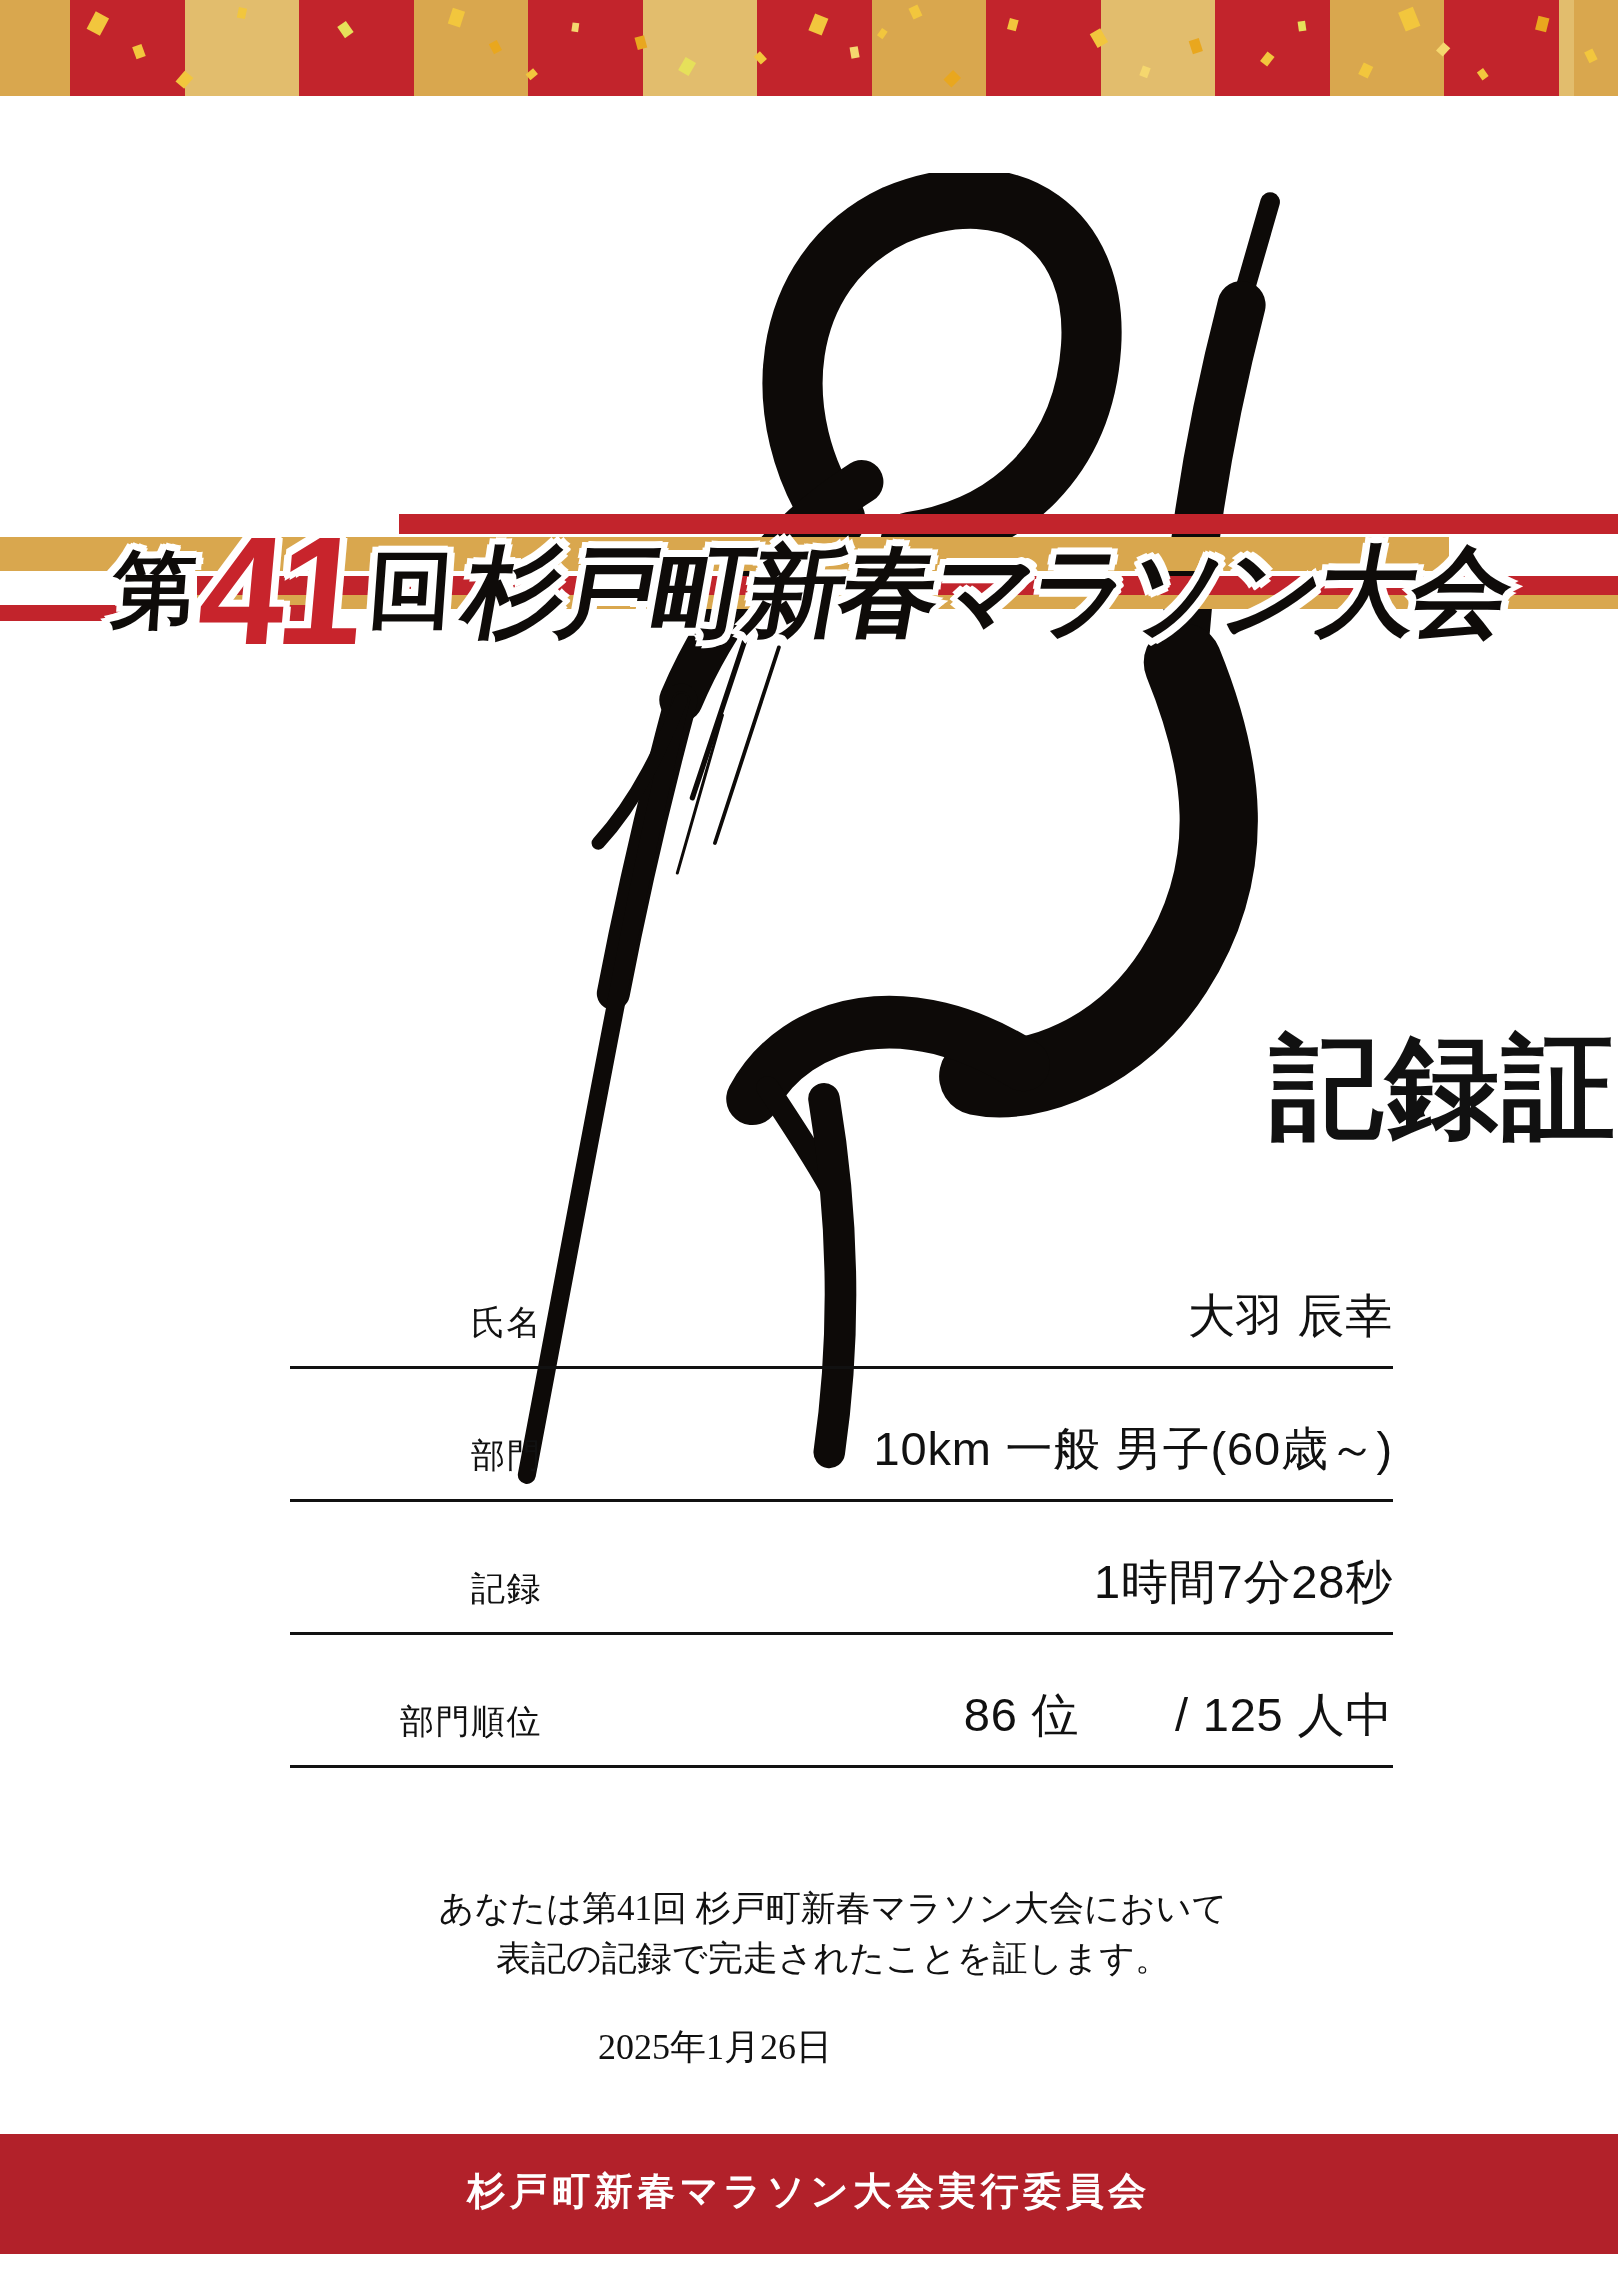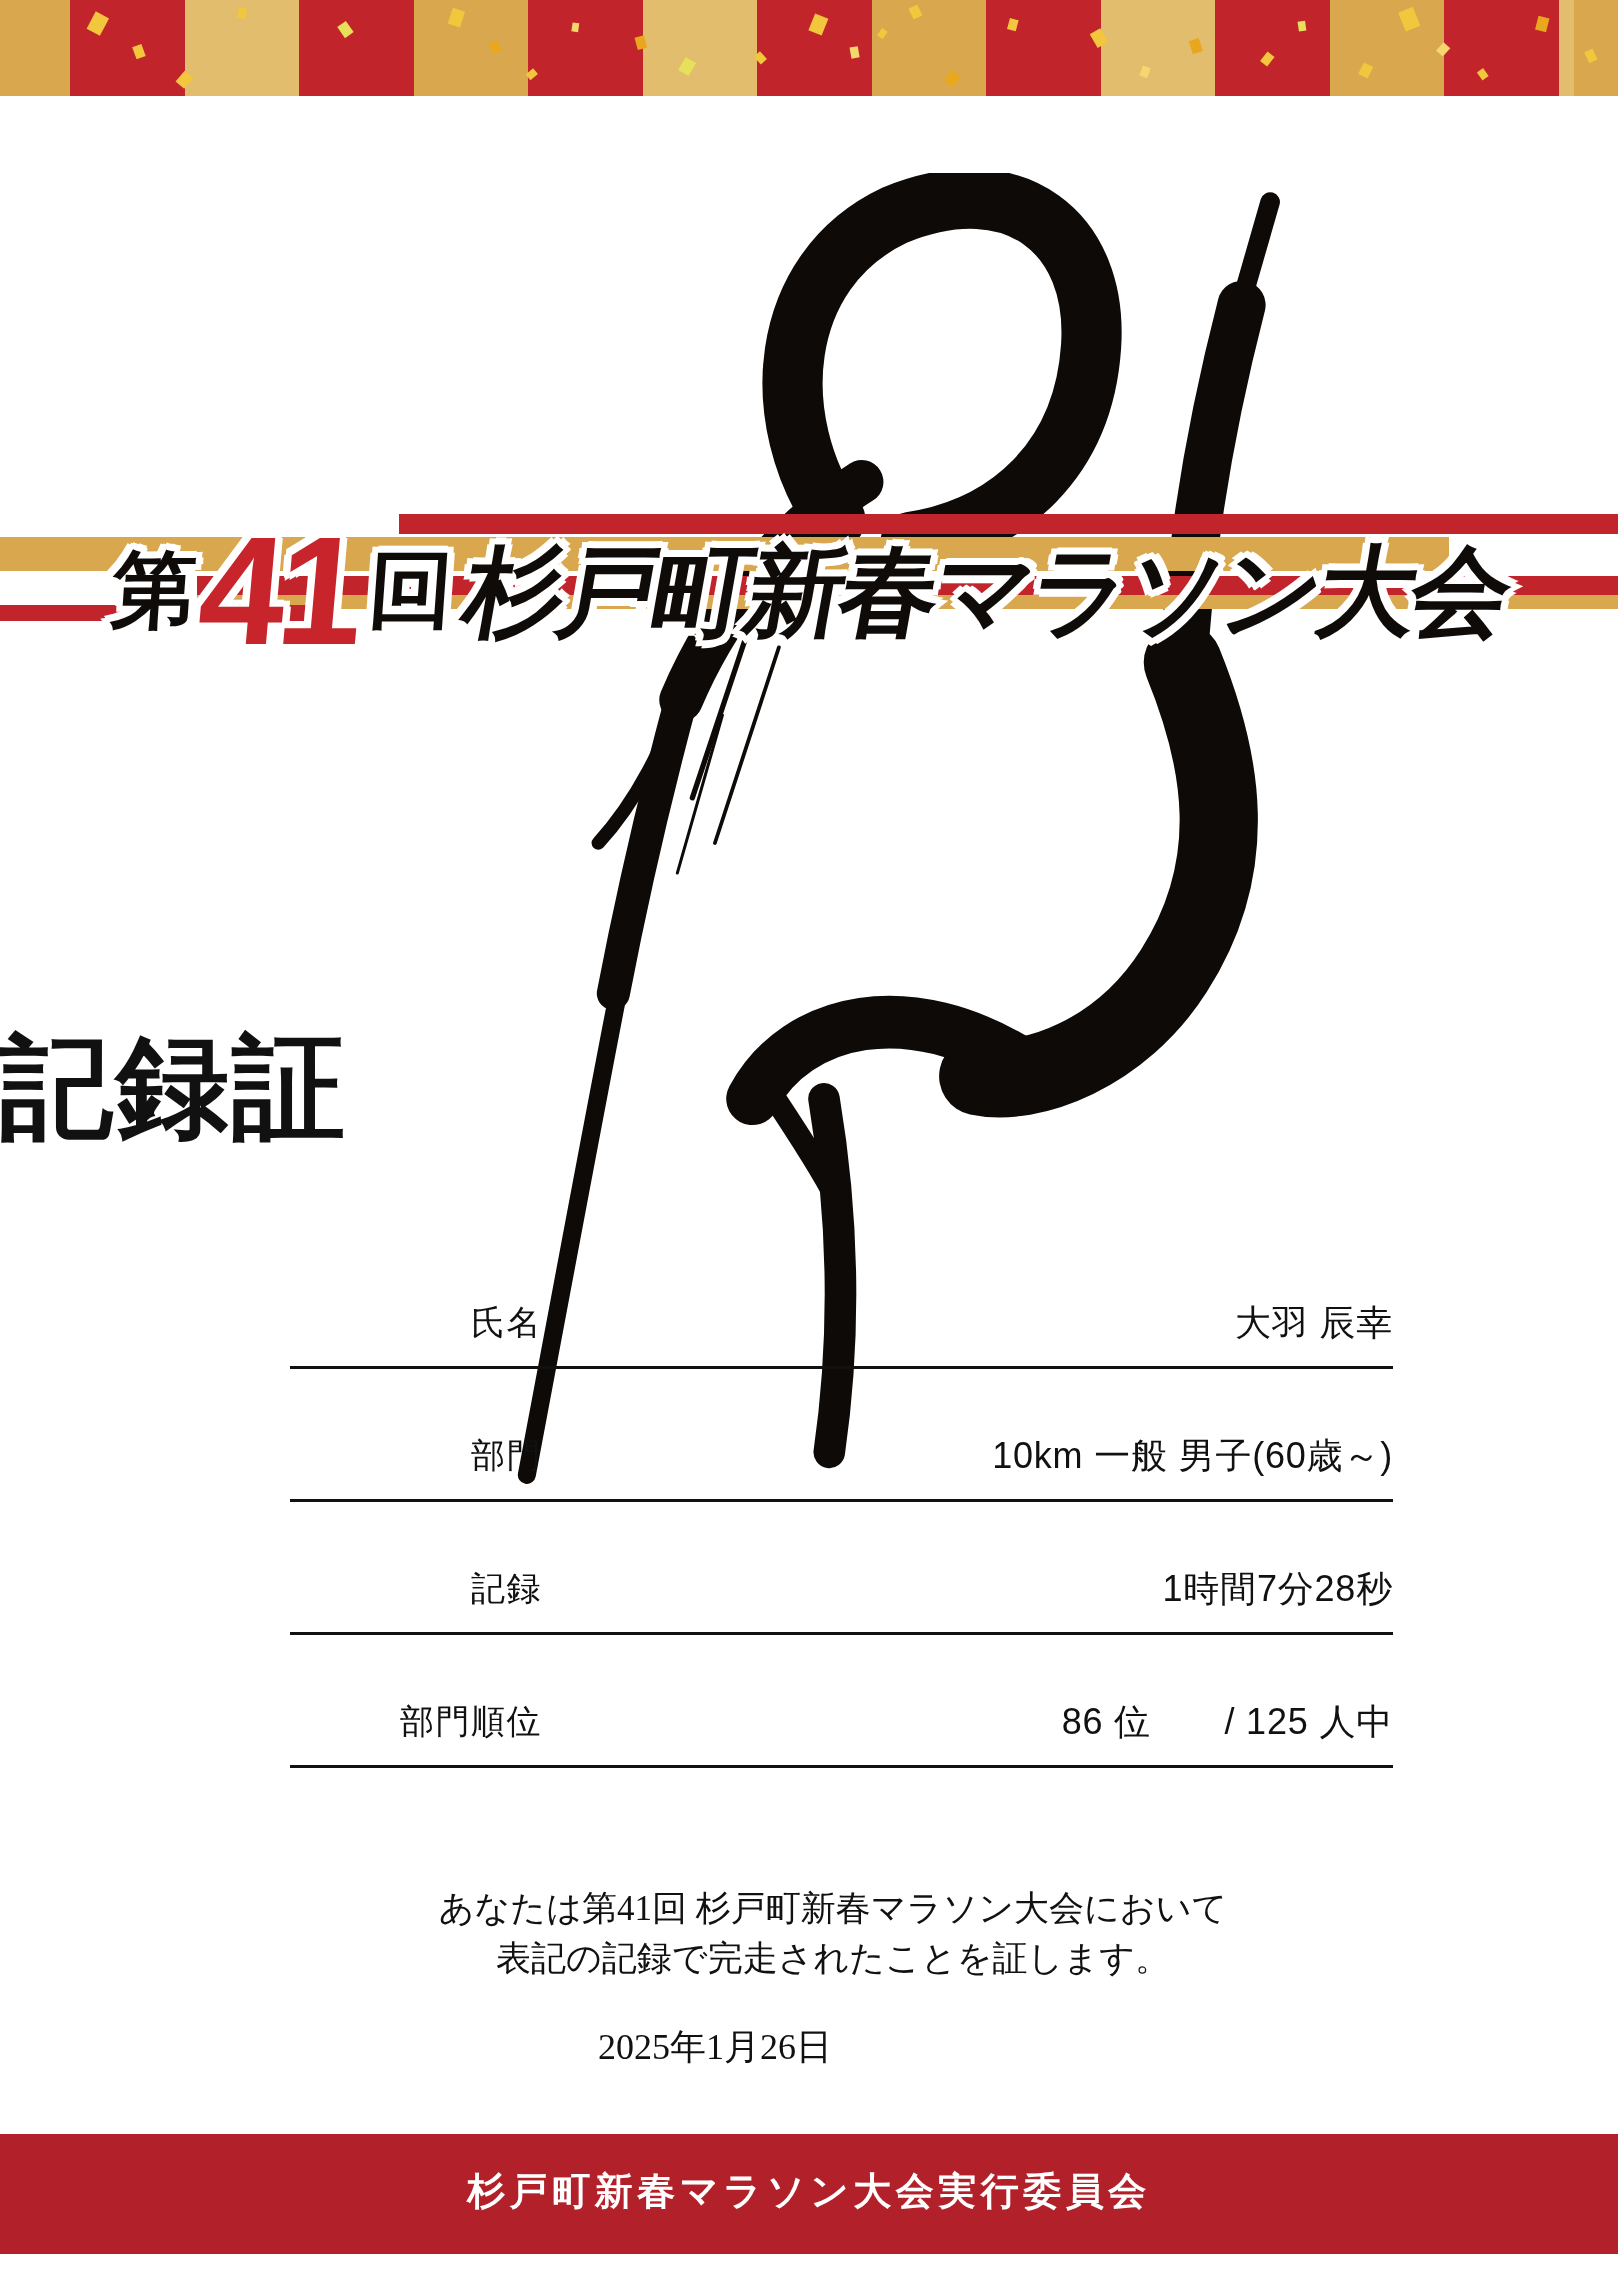--- a/index.html
+++ b/index.html
@@ -47,42 +47,42 @@
   .edition-prefix { font-size:84px; font-weight:800; color:#0e0b09; transform:skewX(-4deg); margin-right:3px; }
   .edition-number { font-size:154px; font-weight:800; color:#c8242c; transform:skewX(-5deg); letter-spacing:-7.5px; margin:0 4.5px 0 1.5px; line-height:1; }
   .edition-suffix { font-size:84px; font-weight:800; color:#0e0b09; transform:skewX(-4deg); margin:0 13.5px 0 7.5px; }
   .event-name {
     font-size:99px; font-weight:800; color:#0e0b09;
     transform:skewX(-10deg); letter-spacing:-5.3px; line-height:1;
   }
 
   
   .cert-title {
-    position:absolute; left:0; top:1012px; width:1618px; text-align:left;
+    position:absolute; left:0; top:1012px; width:1618px; text-align:right;
     font-family:Liberation Serif, serif;
     font-size:113px; font-weight:600; letter-spacing:3px; color:#111; z-index:4;
   }
 
   
   .fields { position:absolute; left:290px; top:0; width:1103px; z-index:4; }
   .field-row {
     position:absolute; left:0; width:1103px; height:92px;
     border-bottom:3px solid #111;
     display:flex; align-items:flex-end;text-align:right;
   }
   .row-0 { top:1274px; } .row-1 { top:1407px; } .row-2 { top:1540px; } .row-3 { top:1673px; }
   .field-label {
     width:252px; flex:0 0 252px; padding-bottom:19.6px;
     font-family:"Liberation Serif","DejaVu Serif",serif;
     font-size:34px; color:#111; letter-spacing:1.5px;
   }
   .field-value {
     flex:1; padding-bottom:18px;
     font-family:"Liberation Sans","DejaVu Sans",sans-serif;
-    font-size:36px; font-weight:500; color:#111; letter-spacing:0.8px;
+    font-size:47px; font-weight:500; color:#111; letter-spacing:0.8px;
     white-space:nowrap;
   }
 
   
   .statement {
     position:absolute; left:0; top:1884px; width:1618px; text-align:center;
     font-family:Liberation Serif, serif;
     font-size:35px; line-height:50px; color:#111; z-index:4;margin-left:24px;
   }
   .cert-date {

